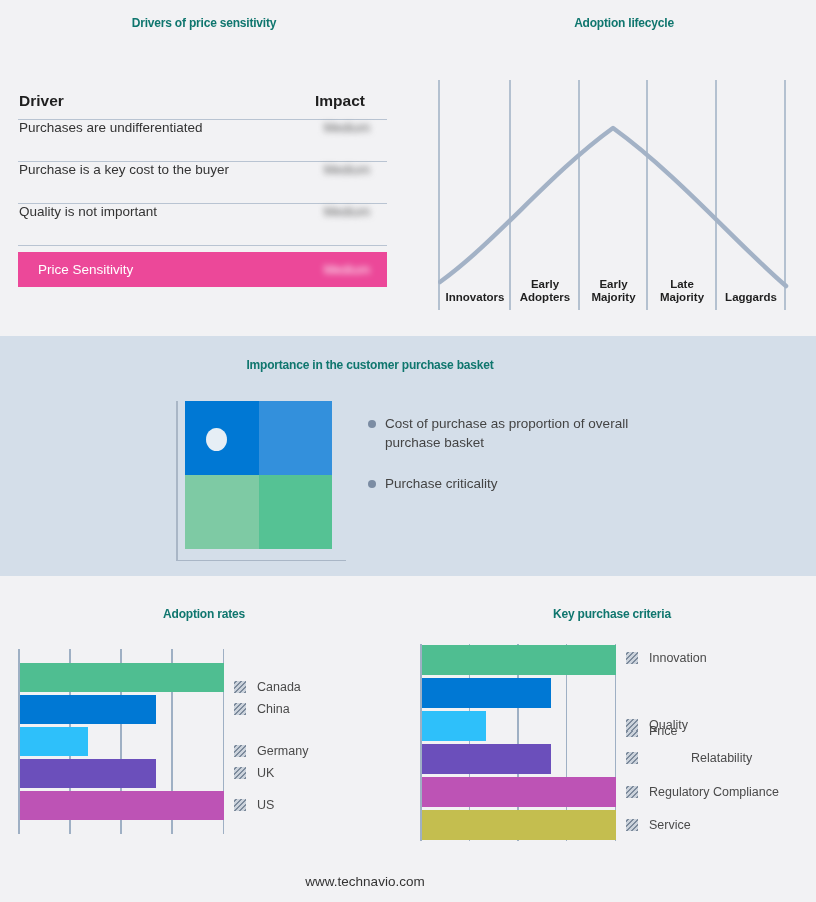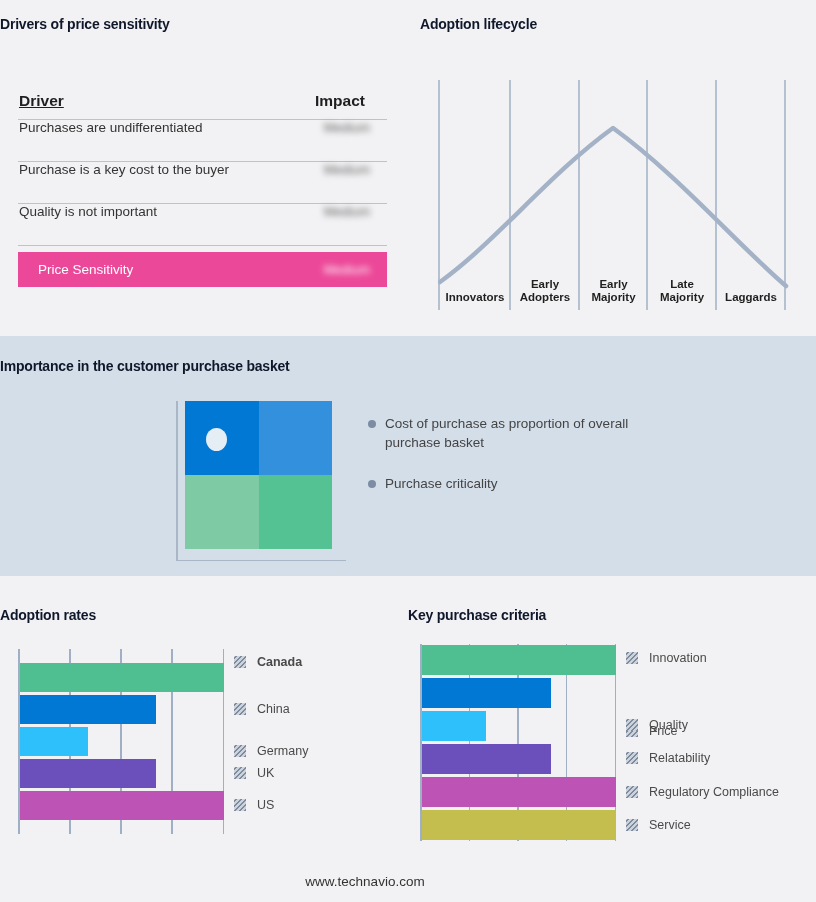--- a/index.html
+++ b/index.html
@@ -33,42 +33,43 @@
   }
   .band-bottom {
     position: absolute; left: 0; top: 576px;
     width: 816px; height: 326px;
     background: #f2f2f4;
   }
 
   
   .panel-title {
     position: absolute;
-    font-size: 14px;
+    font-size: 12px;
     font-weight: bold;
-    color: #0f172a;
+    color: #0f766e;
+    text-align: center;
     letter-spacing: -0.2px;
   }
 
   
   #panel-drivers { position: absolute; left: 0; top: 0; width: 408px; height: 336px; }
   #drivers-title { left: 0; top: 16px; width: 408px; }
 
   .tbl { position: absolute; left: 18px; top: 92px; width: 369px; }
   .tbl-head {
     display: flex;
     justify-content: space-between;
     align-items: flex-end;
     font-size: 15.5px;
     font-weight: bold;
     color: #1f1f1f;
     padding: 0 0 9px 0;
     border-bottom: 1px solid #b9c4d2;
   }
-  .tbl-head .c-driver { padding-left: 1px; text-decoration: underline; }
+  .tbl-head .c-driver { padding-left: 1px; }
   .tbl-head .c-impact { padding-right: 22px; }
 
   .tbl-row {
     display: flex;
     justify-content: space-between;
     align-items: flex-start;
     height: 41px;
     font-size: 13.5px;
     color: #333;
     border-bottom: 1px solid #b9c4d2;
@@ -358,21 +359,21 @@
           <div class="bar-slot" style="height: 32px;">
             <div class="bar" style="width: 136.333px; height: 29px; background: rgb(107, 79, 187);"></div>
           </div>
           <div class="bar-slot" style="height: 32px;">
             <div class="bar" style="width: 204.5px; height: 29px; background: rgb(189, 83, 181);"></div>
           </div>
         </div>
       </div>
 
     <div class="bar-legend" id="adoption-legend" style="left:234px; top:73px; width:160px; height:185px;">
-        <div class="bar-legend-item" style="position: absolute; left: 0px; top: 6px; font-weight: bold;">
+        <div class="bar-legend-item" style="position: absolute; left: 0px; top: 31px;">
           <span class="hatch-swatch"></span>
           <span>Canada</span>
         </div>
         <div class="bar-legend-item" style="position: absolute; left: 0px; top: 52.5px;">
           <span class="hatch-swatch"></span>
           <span>China</span>
         </div>
         <div class="bar-legend-item" style="position: absolute; left: 0px; top: 95px;">
           <span class="hatch-swatch"></span>
           <span>Germany</span>
@@ -425,21 +426,21 @@
           <span>Innovation</span>
         </div>
         <div class="bar-legend-item" style="position: absolute; left: 0px; top: 40.25px; margin-top: 40px;">
           <span class="hatch-swatch"></span>
           <span>Price</span>
         </div>
         <div class="bar-legend-item" style="position: absolute; left: 0px; top: 73.75px;">
           <span class="hatch-swatch"></span>
           <span>Quality</span>
         </div>
-        <div class="bar-legend-item" style="position: absolute; left: 0px; top: 107.25px;">
+        <div class="bar-legend-item" style="position: absolute; left: 0px; top: 107.25px; gap: 42px;">
           <span class="hatch-swatch"></span>
           <span>Relatability</span>
         </div>
         <div class="bar-legend-item" style="position: absolute; left: 0px; top: 140.75px;">
           <span class="hatch-swatch"></span>
           <span>Regulatory Compliance</span>
         </div>
         <div class="bar-legend-item" style="position: absolute; left: 0px; top: 174.25px;">
           <span class="hatch-swatch"></span>
           <span>Service</span>

